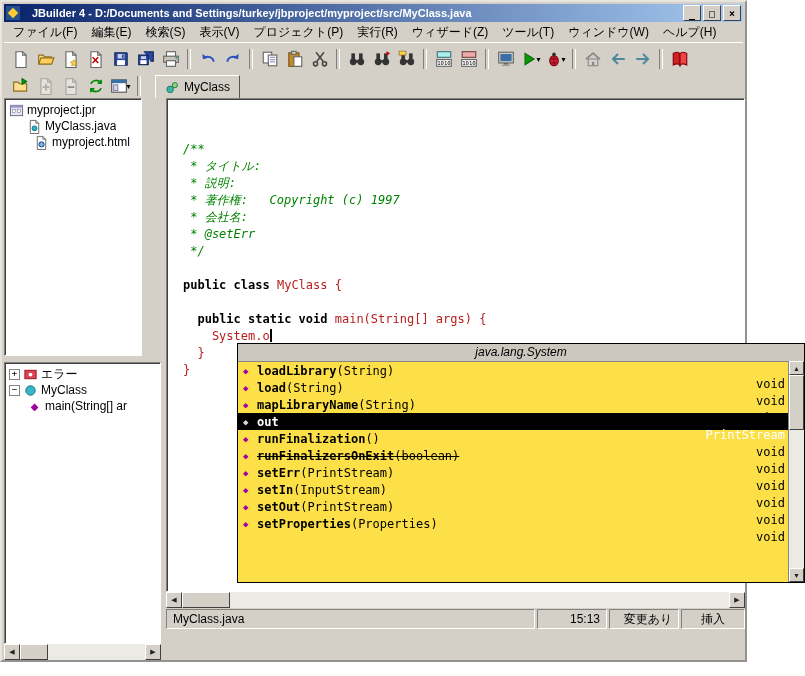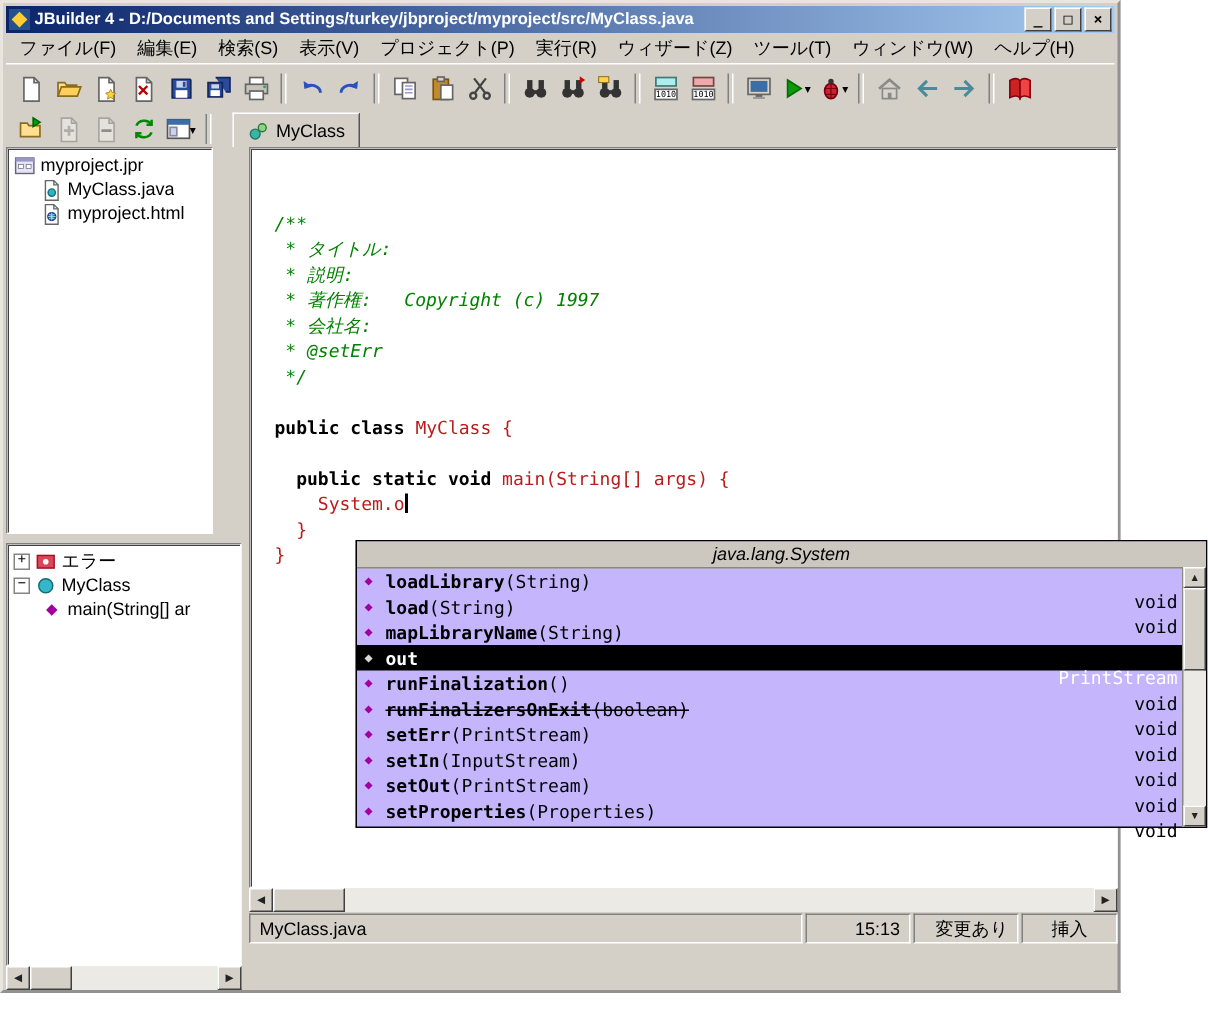--- a/index.html
+++ b/index.html
@@ -5,21 +5,21 @@
   html,body{margin:0;padding:0;}
   body{width:805px;height:676px;overflow:hidden;background:#fff;position:relative;
        font-family:"Liberation Sans","DejaVu Sans",sans-serif;-webkit-font-smoothing:none;}
 
   .window{position:absolute;left:0;top:0;width:747px;height:662px;background:#d4d0c8;
           border:2px outset #e8e5df;box-sizing:border-box;}
 
   
   .titlebar{position:absolute;left:2px;top:2px;right:2px;height:18px;
             background:linear-gradient(90deg,#0a246a,#a6caf0);
-            display:flex;align-items:center;padding:0 2px;gap:3px;}
+            display:flex;align-items:center;padding:0 2px;gap:12px;}
   .appicon{width:14px;height:14px;display:inline-flex;}
   .title{color:#fff;font-size:11px;font-weight:bold;white-space:nowrap;overflow:hidden;flex:1;}
   .caps{display:flex;gap:2px;}
   .cap{width:16px;height:14px;background:#d4d0c8;border:1px solid;border-color:#fff #404040 #404040 #fff;
        font:bold 10px "DejaVu Sans Mono",monospace;display:flex;align-items:center;justify-content:center;}
 
   
   .menubar{position:absolute;left:2px;top:20px;right:2px;height:20px;display:flex;align-items:center;
            font-size:12px;padding-left:2px;}
   .menu-item{padding:2px 7px;white-space:nowrap;}
@@ -82,21 +82,21 @@
   .scell.mod{width:70px;justify-content:center;padding-left:14px;}
   .scell.ins{width:64px;justify-content:center;}
 
   
   .vtabs{position:absolute;left:164px;top:629px;height:22px;display:flex;gap:2px;font-size:12px;}
   .vtab{padding:2px 10px;background:#d4d0c8;border:1px solid;border-color:#fff #6a6a6a #6a6a6a #fff;
         display:flex;align-items:center;}
   .vtab.active{background:#e9e6df;border-color:#6a6a6a #fff #fff #6a6a6a;}
 
   
-  .popup{position:absolute;left:237px;top:360px;width:568px;height:192px;background:#c4b5fd;
+  .popup{position:absolute;left:237px;top:343px;width:568px;height:240px;background:#fde047;
          border:1px solid #000;box-sizing:border-box;z-index:50;}
   .pp-header{height:17px;background:#ccc8c0;border-bottom:1px solid #8a8680;font-size:12px;
              font-style:italic;text-align:center;line-height:17px;color:#000;}
   .pp-body{position:absolute;left:0;top:18px;right:15px;bottom:0;}
   .pp-row{display:flex;align-items:center;height:17px;padding:0 4px 0 5px;
           font:12px "DejaVu Sans Mono","Liberation Mono",monospace;}
   .diamond{color:#a000a0;font-size:9px;width:14px;flex:none;}
   .nm{font-weight:bold;}
   .ty{margin-left:auto;margin-top:26px;}
   .pp-row.sel{background:#000;color:#fff;}
@@ -446,21 +446,21 @@
         <div class="trow" style="padding-left: 21px;">
           <span class="ticon16">
             <svg viewBox="0 0 16 16" width="100%" height="100%">
               <path d="M3.5 1.5h6l3 3v11h-9z" fill="#fff" stroke="#666"></path>
               <path d="M9.5 1.5v3h3" fill="none" stroke="#666"></path>
               <circle cx="8" cy="10" r="2.6" fill="#2ab4c8" stroke="#13707e"></circle>
             </svg>
           </span>
           <span class="tlabel">MyClass.java</span>
         </div>
-        <div class="trow" style="padding-left: 21px;">
+        <div class="trow" style="padding-left: 28px;">
           <span class="ticon16">
             <svg viewBox="0 0 16 16" width="100%" height="100%">
               <path d="M3.5 1.5h6l3 3v11h-9z" fill="#fff" stroke="#666"></path>
               <path d="M9.5 1.5v3h3" fill="none" stroke="#666"></path>
               <circle cx="8" cy="10" r="2.8" fill="#2a6ac8" stroke="#123a80"></circle>
               <path d="M5.2 10h5.6M8 7.2v5.6M6 8.2c1.2 1 2.8 1 4 0M6 11.8c1.2-1 2.8-1 4 0" stroke="#cfe" stroke-width=".5" fill="none"></path>
             </svg>
           </span>
           <span class="tlabel">myproject.html</span>
         </div>

